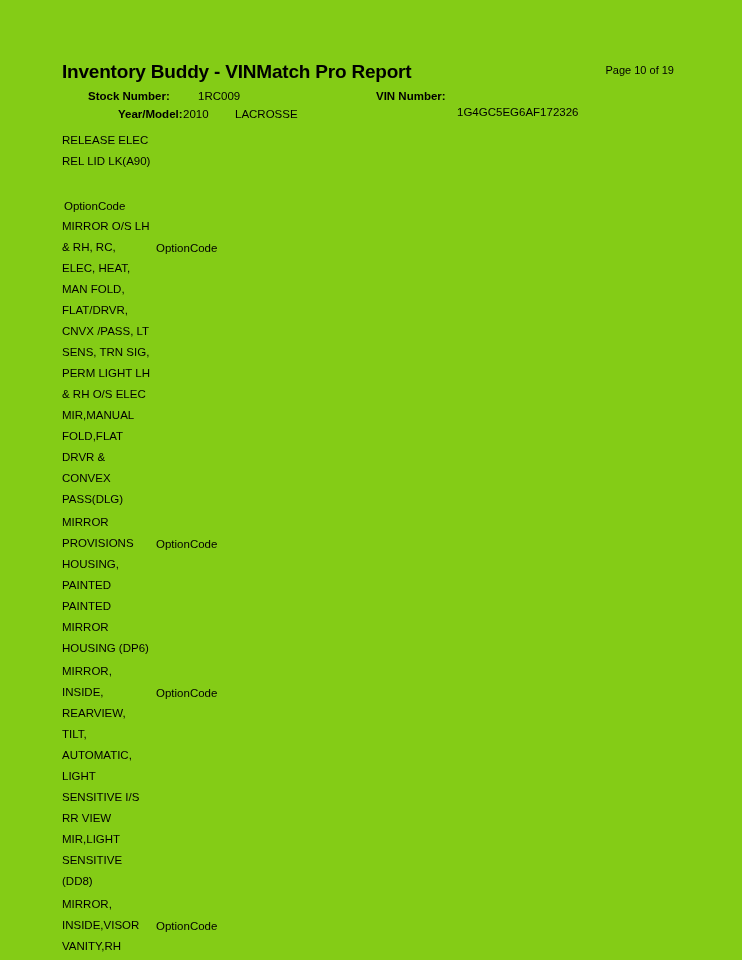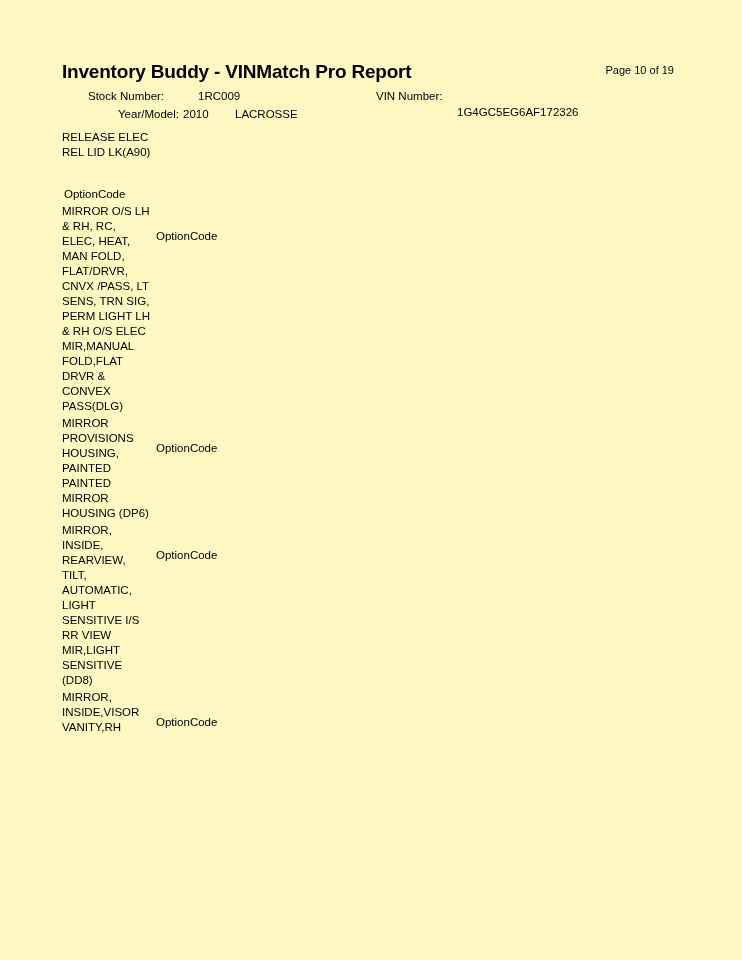--- a/index.html
+++ b/index.html
@@ -12,21 +12,21 @@
     height: 960px;
     font-family: "Liberation Sans", sans-serif;
     color: #000000;
     position: relative;
     overflow: hidden;
   }
   .page {
     position: relative;
     width: 742px;
     height: 960px;
-    background: #fef9c3;
+    background: #84cc16;
   }
   .header {
     position: absolute;
     left: 62px;
     top: 60px;
     width: 620px;
   }
   .report-title {
     font-size: 19px;
     font-weight: bold;
@@ -49,21 +49,21 @@
     top: 90px;
     width: 620px;
     font-size: 11.5px;
   }
   .meta-row {
     position: relative;
     height: 18px;
   }
   .meta-label {
     position: absolute;
-    font-weight: normal;
+    font-weight: bold;
     white-space: nowrap;
   }
   .meta-value {
     position: absolute;
     white-space: nowrap;
   }
   .lbl-stock { left: 26px; top: 0; }
   .val-stock { left: 136px; top: 0; }
   .lbl-vin { left: 314px; top: 0; }
   .val-vin { left: 395px; top: 16px; }
@@ -78,21 +78,21 @@
     width: 620px;
   }
   .opt-row {
     display: flex;
     align-items: flex-start;
     margin-bottom: 2px;
   }
   .opt-desc {
     width: 90px;
     font-size: 11.5px;
-    line-height: 15px;
+    line-height: 21px;
     word-wrap: break-word;
     overflow-wrap: break-word;
     padding-right: 2px;
   }
   .opt-type {
     width: 120px;
     font-size: 11.5px;
     line-height: 13.7px;
     padding-left: 2px;
     margin-top: 26px;

